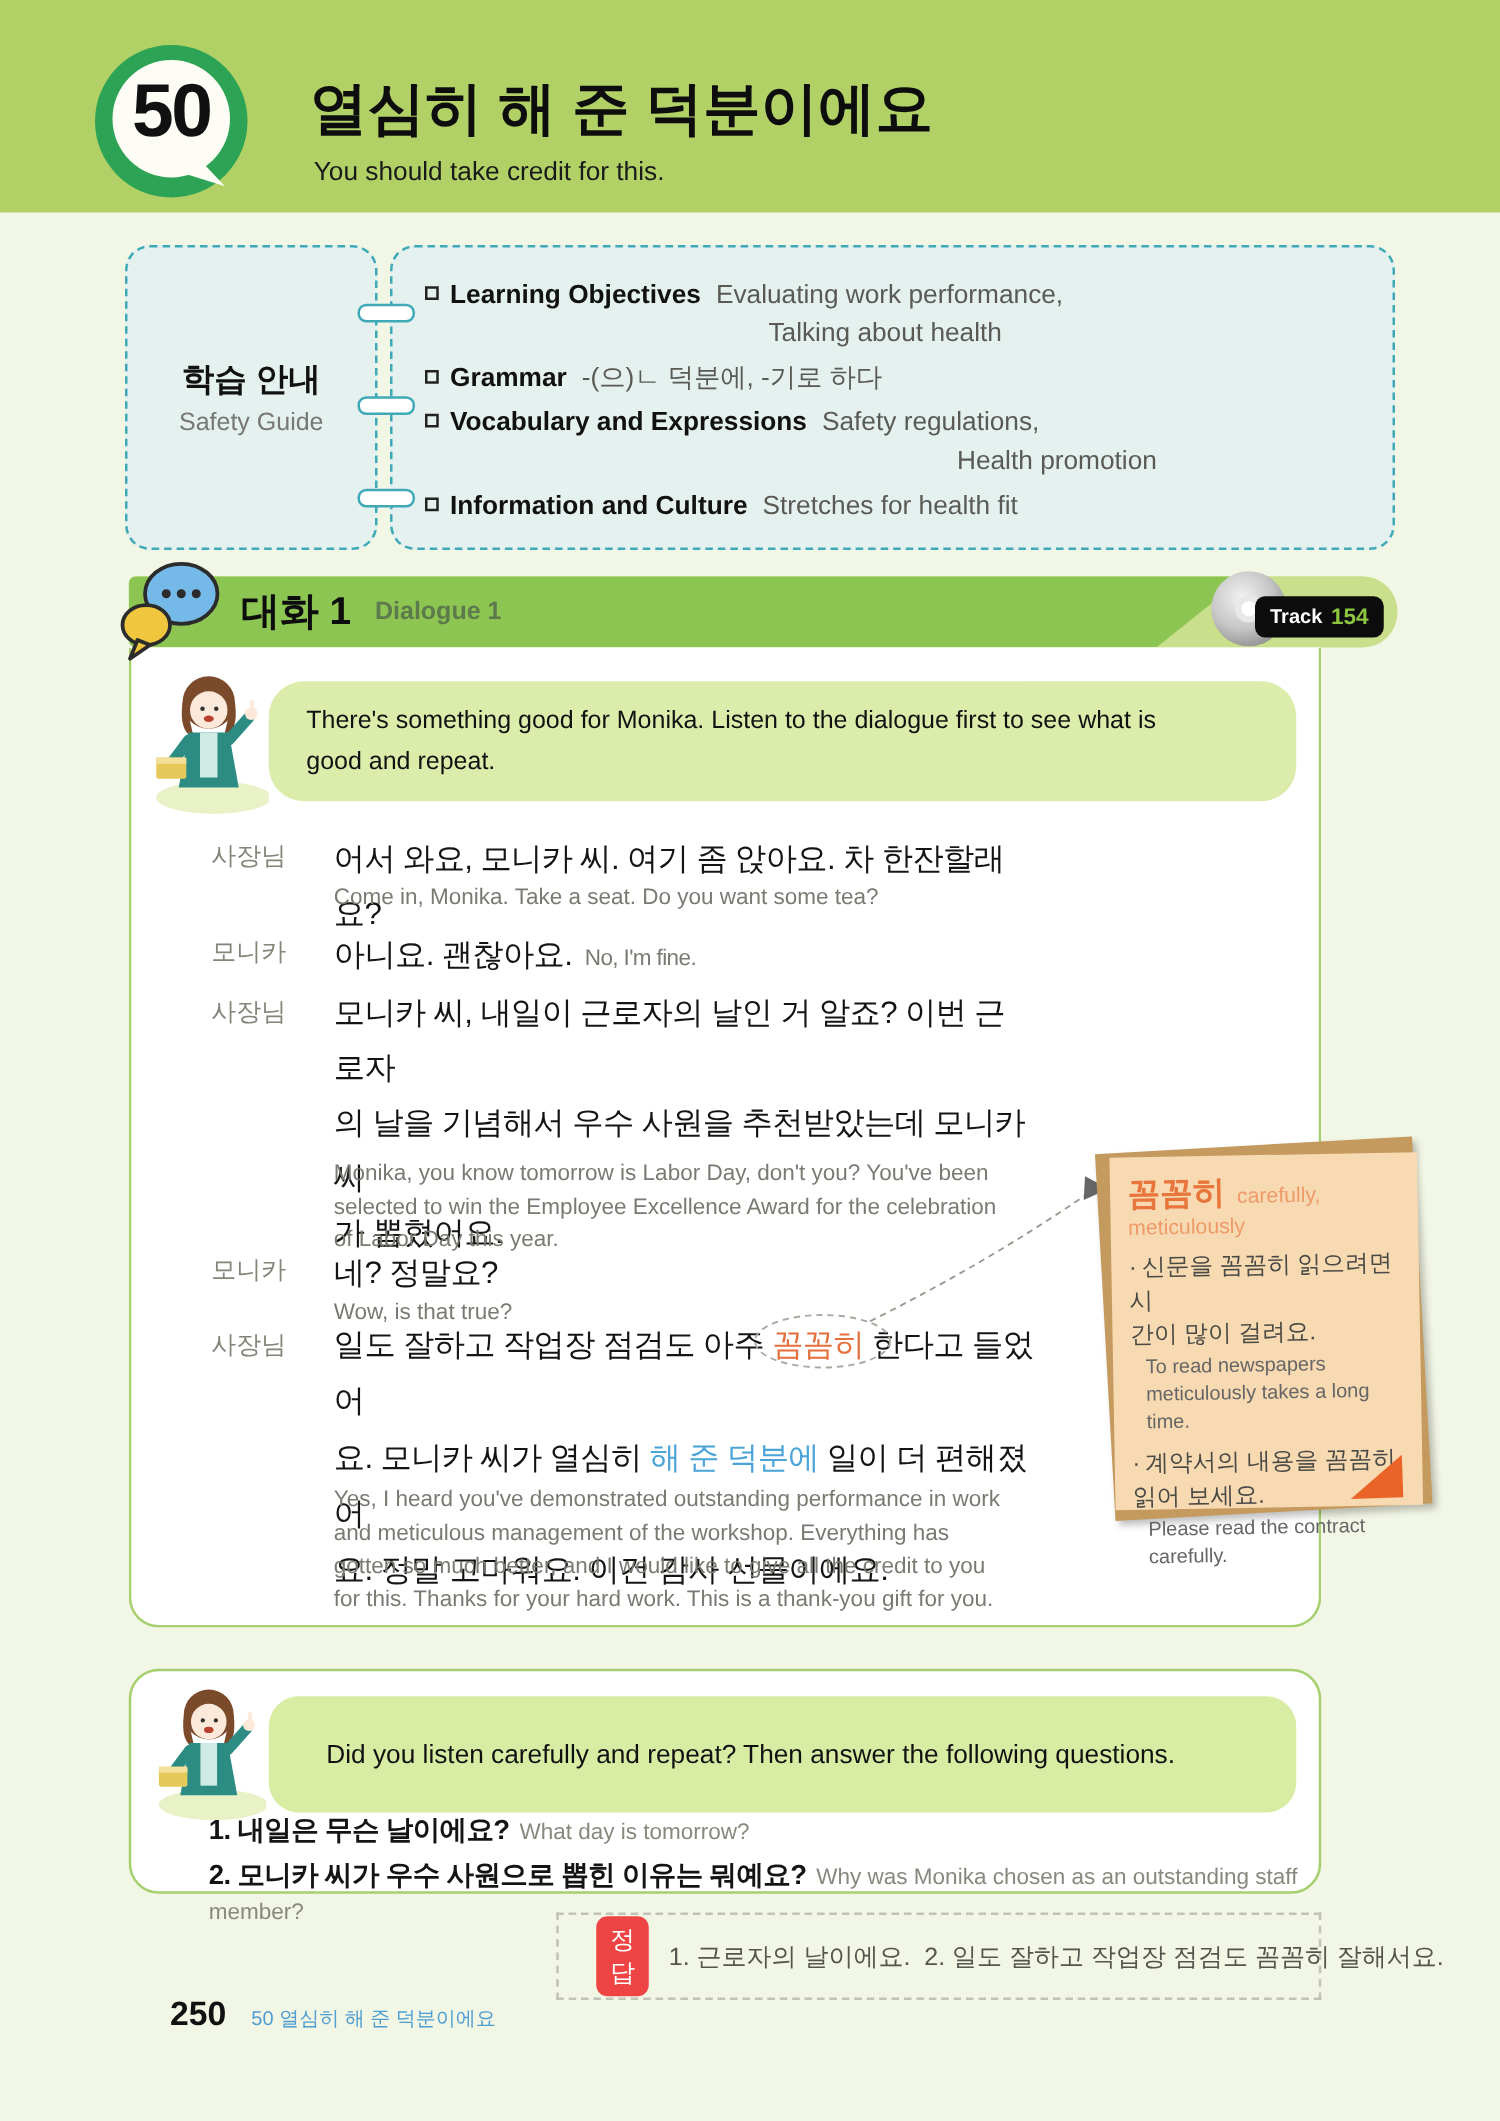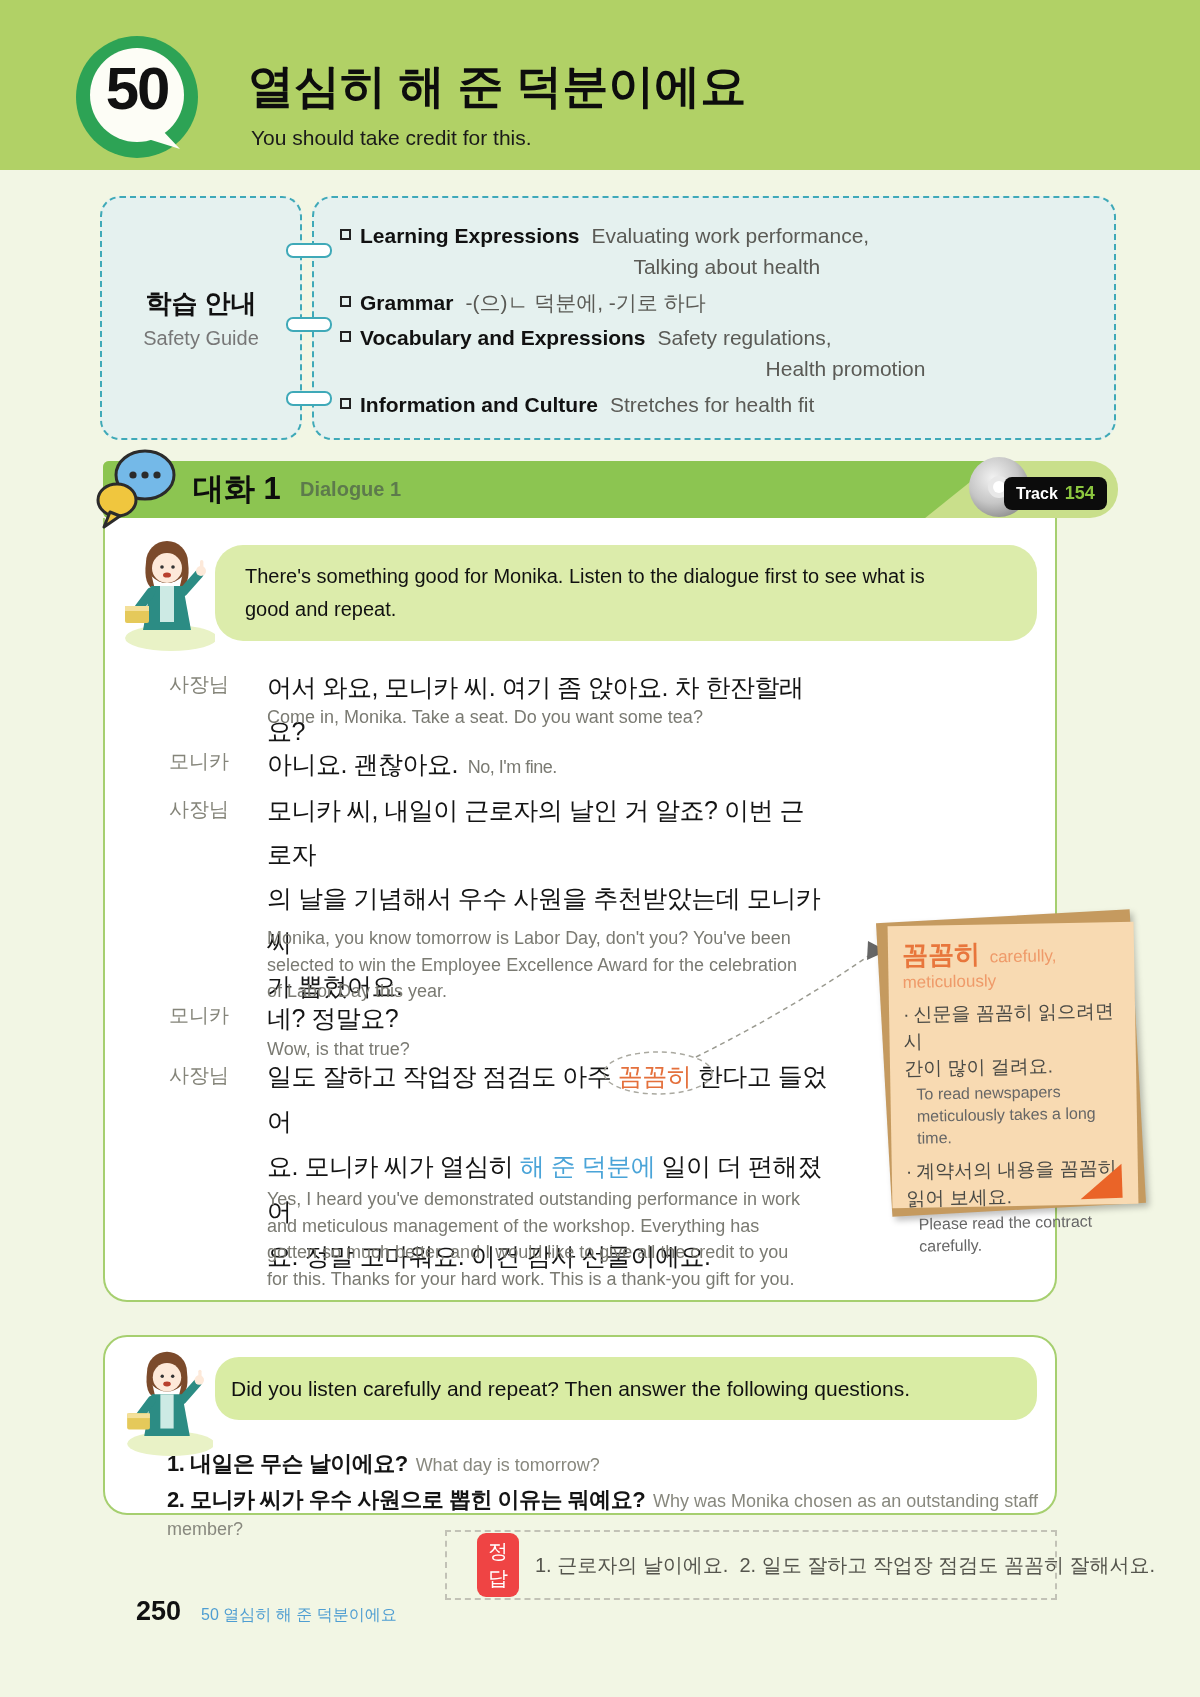--- a/index.html
+++ b/index.html
@@ -80,23 +80,23 @@
   .note-ko .bullet { margin-right:4px; }
   .note-en { font-size:16px; color:#666; line-height:22px; white-space:pre-line; margin-left:12px; margin-top:2px; }
   .note-fold { position:absolute; right:16px; bottom:6px; width:0; height:0; z-index:7;
                border-bottom:34px solid #ea6428; border-left:42px solid transparent;
                transform:rotate(-1deg); }
   .arrow-svg { position:absolute; left:590px; top:925px; z-index:4; }
 
   
   .q-box { position:absolute; left:103px; top:1335px; width:954px; height:180px;
            background:#fff; border:2px solid #a6cf6f; border-radius:24px; }
-  .q-bubble { position:absolute; left:110px; top:20px; width:822px; height:63px;
+  .q-bubble { position:absolute; left:110px; top:20px; width:822px; height:93px;
               background:#d9eca4; border-radius:24px;
-              display:flex; align-items:center; padding-left:16px; }
+              display:flex; align-items:center; padding-left:46px; }
   .q-bubble .txt { font-size:21px; color:#111; }
   .q-row { position:absolute; left:62px; font-size:22px; font-weight:bold; color:#141414; letter-spacing:-0.5px; }
   .q-row .en { font-size:18px; font-weight:normal; color:#88887e; margin-left:8px; letter-spacing:0; }
 
   
   .ans-box { position:absolute; left:445px; top:1530px; width:612px; height:70px;
              border:2px dashed #c2c2b6; display:flex; align-items:center; padding-left:30px; }
   .ans-badge { background:#ef4444; color:#fff; font-size:20px; border-radius:9px;
                padding:5px 11px; margin-right:16px; }
   .ans-text { font-size:20px; color:#55554d; white-space:pre; }
@@ -124,21 +124,21 @@
     <div class="title-en">You should take credit for this.</div>
   </div>
 
   <div class="sg-box sg-left">
     <div class="ko">학습 안내</div>
     <div class="en">Safety Guide</div>
   </div>
   <div class="sg-box sg-right">
     <div class="sg-item i0">
       <span class="sg-sq"></span>
-      <span class="sg-head">Learning Expressions</span>
+      <span class="sg-head">Learning Objectives</span>
       <span class="sg-val"><span>Evaluating work performance,</span><span class="l2">Talking about health</span></span>
     </div>
     <div class="sg-item i1">
       <span class="sg-sq"></span>
       <span class="sg-head">Grammar</span>
       <span class="sg-val"><span>-(으)ㄴ 덕분에, -기로 하다</span></span>
     </div>
     <div class="sg-item i2">
       <span class="sg-sq"></span>
       <span class="sg-head">Vocabulary and Expressions</span>

